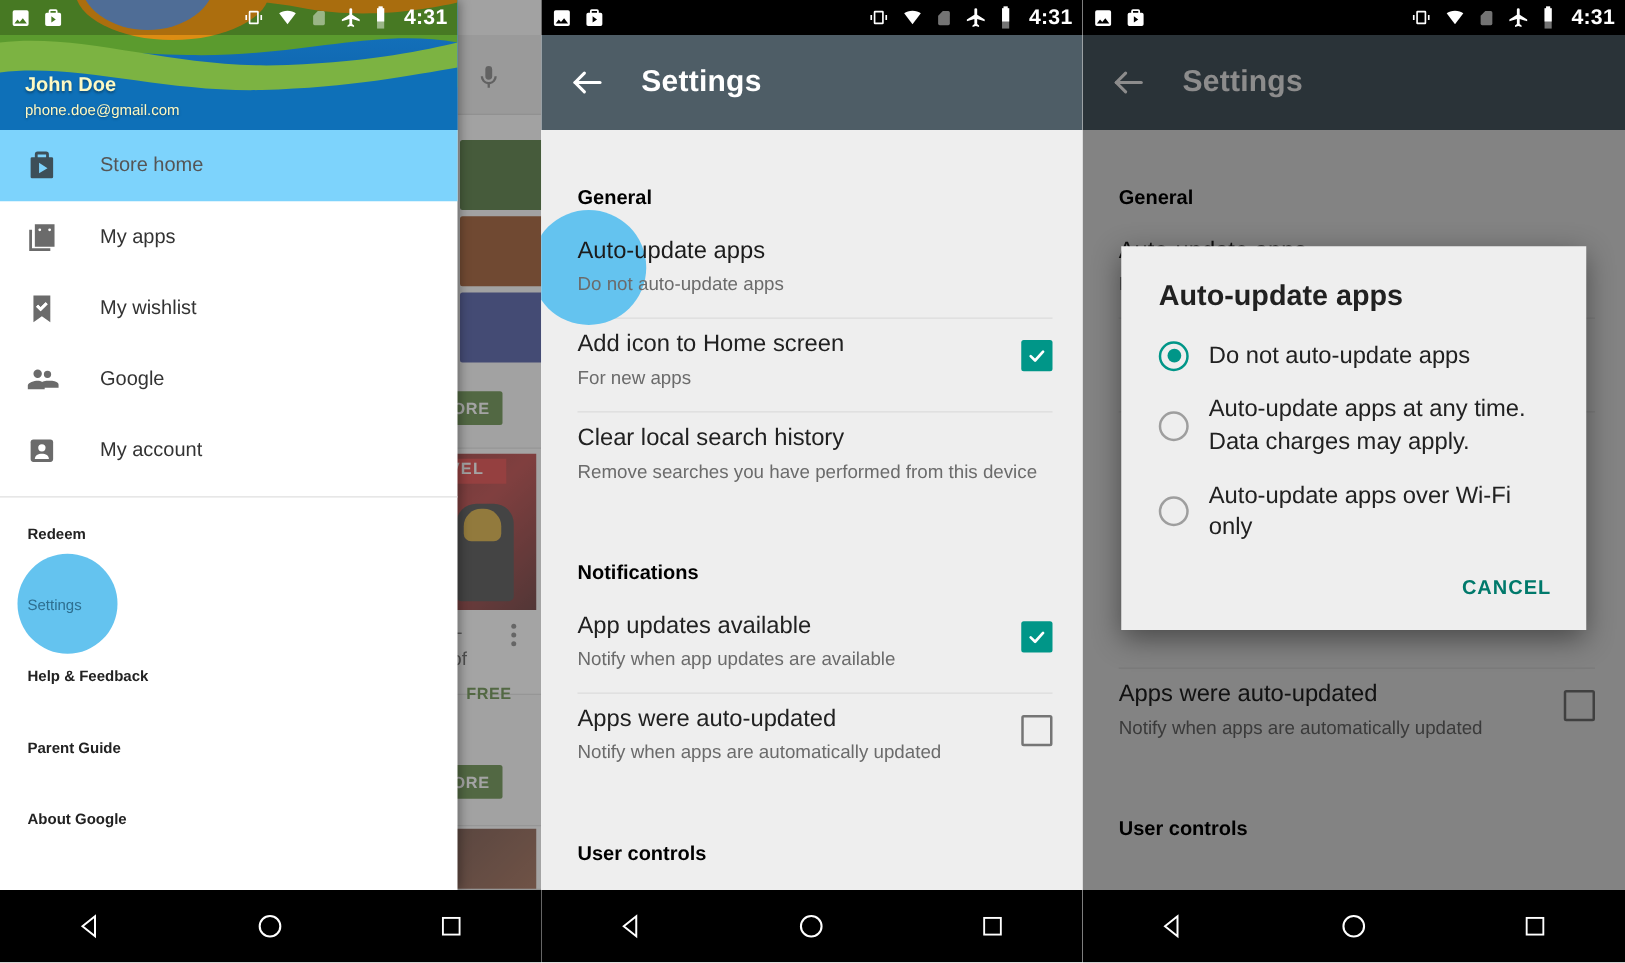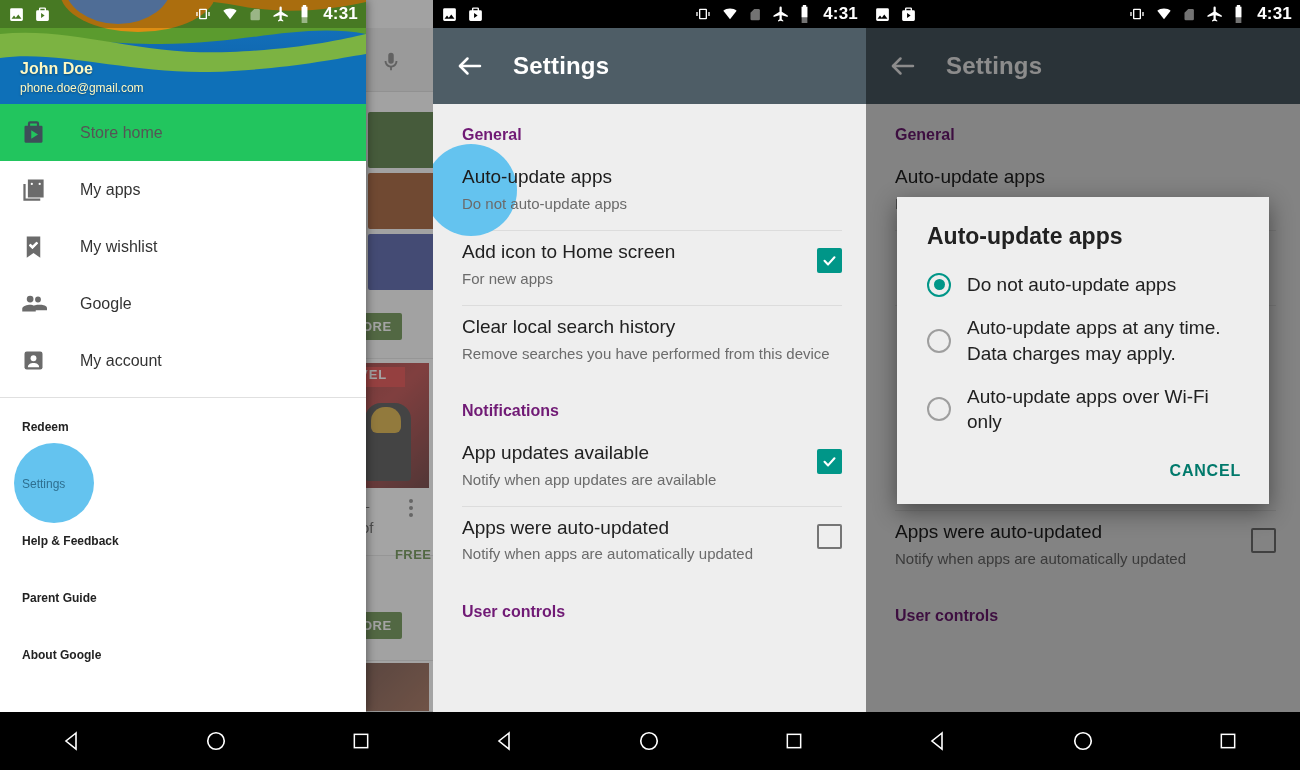--- a/index.html
+++ b/index.html
@@ -78,21 +78,21 @@
   }
   .dh-art { position:absolute; inset:0; }
   .dh-txt { position:absolute; left:20px; bottom:8px; color:#fef9c3; z-index:3; }
   .dh-name { font-size:16px; font-weight:bold; line-height:1.35; text-shadow:0 1px 2px rgba(0,0,0,.35); }
   .dh-mail { font-size:12px; line-height:1.35; text-shadow:0 1px 2px rgba(0,0,0,.35); }
 
   .drawer-list { flex:1; padding-top:0; position:relative; }
   .dl-item {
     height:57px; display:flex; align-items:center; padding-left:20px; position:relative;
   }
-  .dl-item.selected { background:#22c55e; }
+  .dl-item.selected { background:#7dd3fc; }
   .dl-ico { width:40px; display:flex; align-items:center; }
   .dl-label { font-size:16px; color:#333; margin-left:20px; }
   .dl-item.selected .dl-label { color:#555; }
   .dl-divider { height:1px; background:#e0e0e0; margin:8px 0 0 0; }
 
   .dl-plain {
     height:57px; display:flex; align-items:center; padding-left:22px; position:relative;
   }
   .dl-plain .dl-label2 { font-size:12px; color:#222; font-weight:bold; position:relative; z-index:2; }
   .tap-circle {
@@ -107,21 +107,21 @@
     background:#4e5d66; display:flex; align-items:center; padding-left:22px; z-index:20;
   }
   .tb-back { width:34px; height:34px; display:flex; align-items:center; }
   .tb-title { color:#fff; font-size:24px; font-weight:bold; margin-left:24px; letter-spacing:.2px; }
 
   .settings-body {
     position:absolute; top:104px; left:0; right:0; bottom:58px;
     background:#eeeeee; overflow:hidden;
   }
   .sec-head {
-    color:#701a75; font-size:16px; font-weight:bold; padding:22px 0 12px 29px;
+    color:#000000; font-size:16px; font-weight:bold; padding:22px 0 12px 29px;margin-top:24px;
   }
   .srow { position:relative; padding:9px 24px 16px 29px; display:flex; align-items:flex-start; }
   .srow .stext { flex:1; padding-right:12px; position:relative; z-index:2; }
   .stitle { font-size:19px; color:#212121; line-height:1.3; }
   .ssub   { font-size:15px; color:#6b6b6b; line-height:1.35; margin-top:4px; }
   .sdiv { height:1px; background:#dcdcdc; margin:0 24px 0 29px; }
 
   .cbox {
     width:25px; height:25px; border-radius:2px; margin-top:8px; flex:0 0 25px;
     display:flex; align-items:center; justify-content:center;
@@ -178,21 +178,21 @@
         <div style="position:absolute;left:8px;top:40px;width:46px;height:78px;background:#2b2b2b;border-radius:16px 16px 4px 4px;"></div>
         <div style="position:absolute;left:14px;top:44px;width:30px;height:26px;background:#d8a21b;border-radius:14px 14px 6px 6px;"></div>
       </div>
       <div class="overflow-dots" style="left:50px; top:140px;">
           <i></i>
           <i></i>
           <i></i>
         </div>
       <div class="card-txt" style="left:2px; top:138px;">–</div>
       <div class="card-txt" style="left:2px; top:160px;">of</div>
-      <div class="card-free" style="left:36px; top:188px;">FREE</div>
+      <div class="card-free" style="left:14px; top:188px;">FREE</div>
     </div>
     <div class="chip" style="left:352px; top:612px;">ORE</div>
     <div class="card" style="left:358px; top:660px; width:80px; height:52px;">
       <div class="card-art" style="left:-2px; top:2px; width:72px; height:48px; background:linear-gradient(135deg,#5a2f22,#8b4b30);"></div>
     </div>
 
     <div class="store-scrim"></div>
 
     <div class="drawer">
       <div class="drawer-header">

